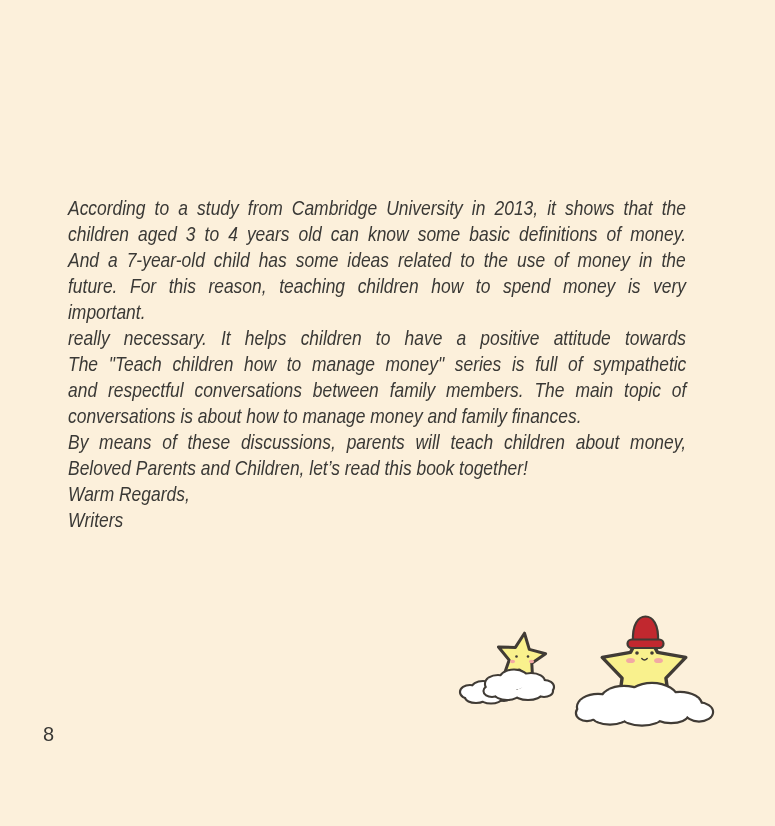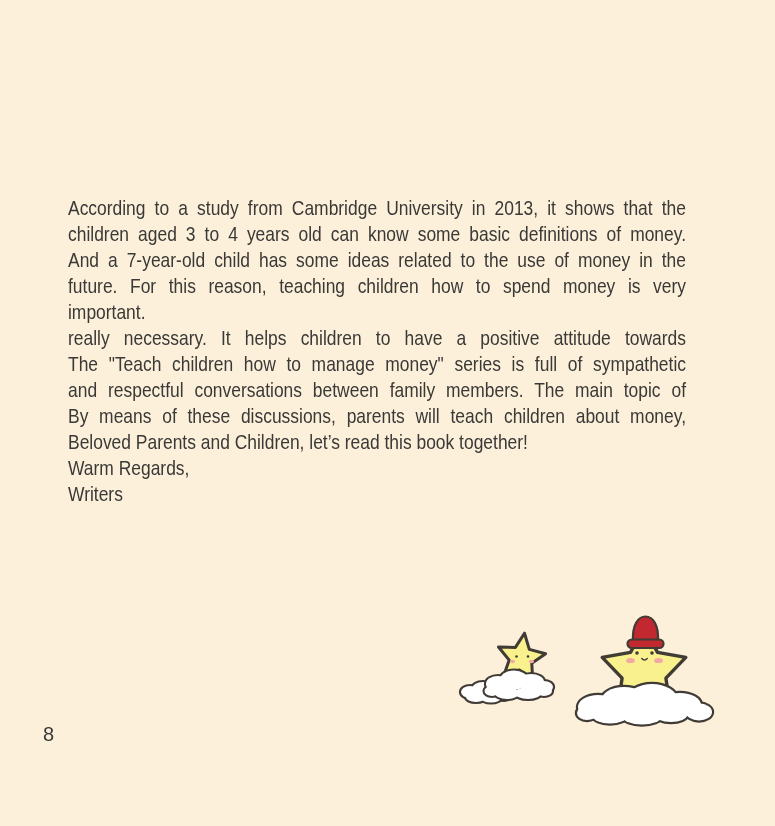--- a/index.html
+++ b/index.html
@@ -15,20 +15,21 @@
     position: relative;
     width: 775px;
     height: 826px;
   }
   .body-text {
     position: absolute;
     left: 68px;
     top: 195px;
     width: 618px;
     color: #3A3936;
+    font-style: italic;
   }
   .line {
     height: 26px;
     line-height: 26px;
     white-space: nowrap;
   }
   .line span {
     display: inline-block;
     transform-origin: 0 50%;
     font-size: 21px;
@@ -57,20 +58,21 @@
 
   <section class="body-text" style="color: rgb(58, 57, 54);">
       <div class="line"><span style="word-spacing: 5.14585px; transform: scaleX(0.83);">According to a study from Cambridge University in 2013, it shows that the</span></div>
       <div class="line"><span style="word-spacing: 5.04449px; transform: scaleX(0.83);">children aged 3 to 4 years old can know some basic definitions of money.</span></div>
       <div class="line"><span style="word-spacing: 4.98885px; transform: scaleX(0.83);">And a 7-year-old child has some ideas related to the use of money in the</span></div>
       <div class="line"><span style="word-spacing: 9.3253px; transform: scaleX(0.83);">future. For this reason, teaching children how to spend money is very</span></div>
       <div class="line"><span style="transform: scaleX(0.83);">important.</span></div>
       <div class="line"><span style="word-spacing: 11.2297px; transform: scaleX(0.83);">really necessary. It helps children to have a positive attitude towards</span></div>
       <div class="line"><span style="word-spacing: 7.01564px; transform: scaleX(0.83);">The "Teach children how to manage money" series is full of sympathetic</span></div>
       <div class="line"><span style="word-spacing: 7.29169px; transform: scaleX(0.83);">and respectful conversations between family members. The main topic of</span></div>
+      <div class="line"><span style="transform: scaleX(0.83);">conversations is about how to manage money and family finances.</span></div>
       <div class="line"><span style="word-spacing: 7.14377px; transform: scaleX(0.83);">By means of these discussions, parents will teach children about money,</span></div>
       <div class="line"><span style="transform: scaleX(0.83);">Beloved Parents and Children, let’s read this book together!</span></div>
       <div class="line"><span style="transform: scaleX(0.83);">Warm Regards,</span></div>
       <div class="line"><span style="transform: scaleX(0.83);">Writers</span></div>
     </section>
 
   <svg class="illustration" viewBox="0 0 290 130" xmlns="http://www.w3.org/2000/svg">
 
     <g>
       <g fill="#FFFFFF" stroke="#403B35" stroke-width="4.2">

